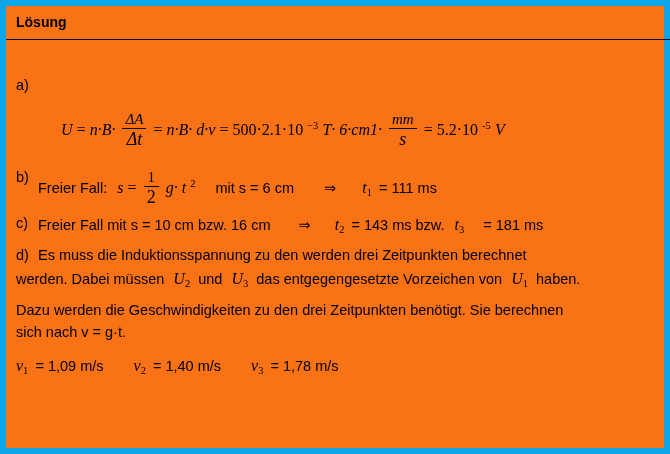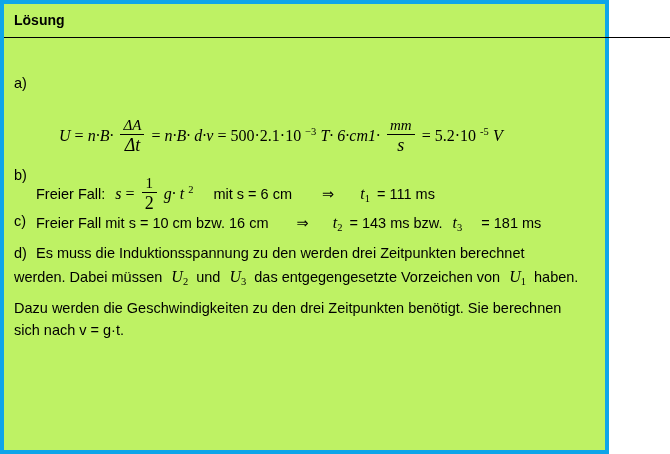--- a/index.html
+++ b/index.html
@@ -9,25 +9,25 @@
   body {
     width: 670px;
     height: 454px;
     background: #ffffff;
     font-family: "Liberation Sans", sans-serif;
     color: #000000;
     overflow: hidden;
   }
   .page {
     position: relative;
-    width: 609px;
+    width: 670px;
     height: 454px;
     box-sizing: border-box;
-    border: 4px solid #0ea5e9;
-    background: #bef264;
+    border: 6px solid #0ea5e9;
+    background: #f97316;
   }
   .title {
     position: absolute;
     left: 10px;
     top: 8px;
     font-size: 14px;
     font-weight: bold;
   }
   .title-rule {
     position: absolute;
@@ -50,21 +50,21 @@
     vertical-align: -3px;
   }
   .sup {
     font-size: 10.5px;
     vertical-align: 6px;
   }
   .frac {
     display: inline-block;
     vertical-align: middle;
     text-align: center;
-    margin: 8px 3px;
+    margin: 0 3px;
     position: relative;
     top: -1px;
   }
   .frac .num {
     display: block;
     padding: 0 3px;
     font-size: 15px;
   }
   .frac .den {
     display: block;
@@ -151,15 +151,23 @@
     <span style="margin-left:4px;">und</span>
     <span class="it" style="margin-left:5px;">U</span><span class="rm sub">3</span>
     <span style="margin-left:4px;">das entgegengesetzte Vorzeichen von</span>
     <span class="it" style="margin-left:5px;">U</span><span class="rm sub">1</span>
     <span style="margin-left:4px;">haben.</span>
   </div>
 
   <div class="line" style="left:10px; top:296px;">Dazu werden die Geschwindigkeiten zu den drei Zeitpunkten benötigt. Sie berechnen</div>
   <div class="line" style="left:10px; top:318px;">sich nach v = g·t.</div>
 
+  <div class="line" style="left:10px; top:350px;">
+    <span class="it">v</span><span class="rm sub">1</span>
+    <span style="margin-left:3px;">= 1,09 m/s</span>
+    <span class="it" style="margin-left:26px;">v</span><span class="rm sub">2</span>
+    <span style="margin-left:3px;">=  1,40 m/s</span>
+    <span class="it" style="margin-left:26px;">v</span><span class="rm sub">3</span>
+    <span style="margin-left:3px;">= 1,78 m/s</span>
+  </div>
 
 
 </div>
 
 </body></html>

